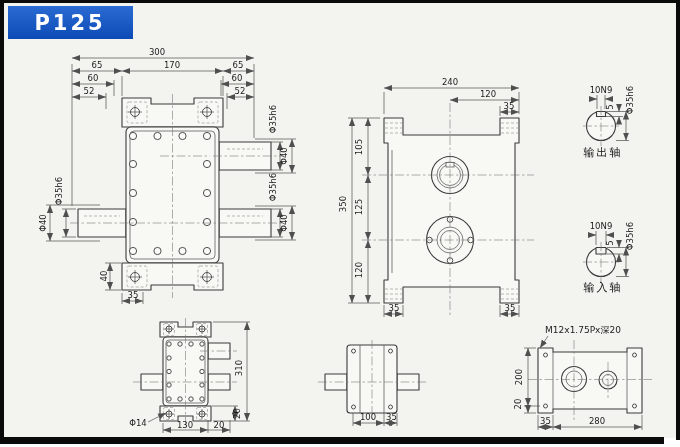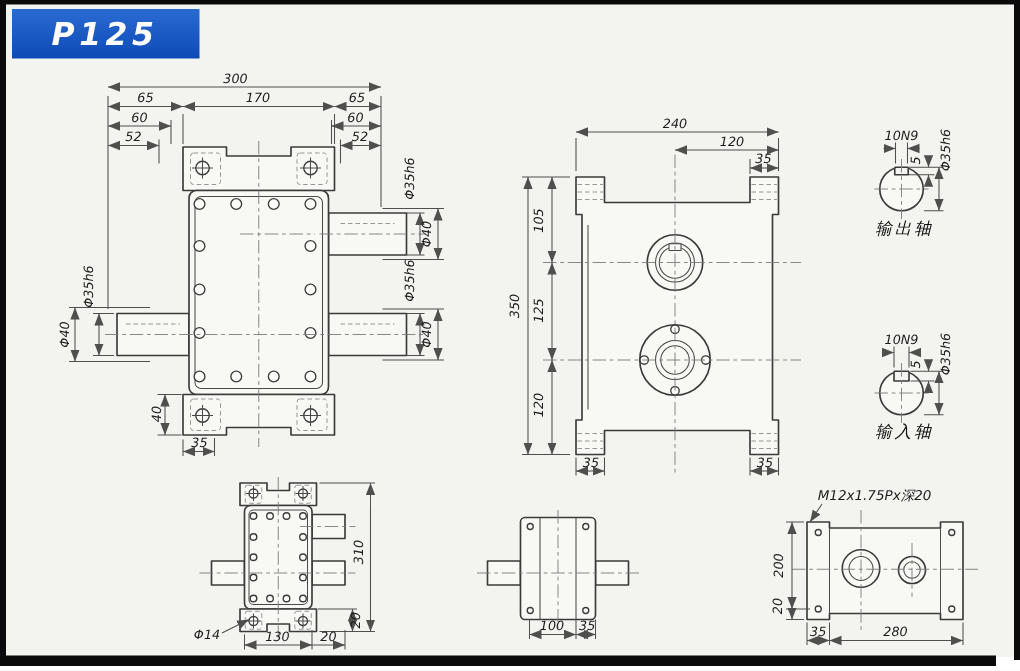--- a/index.html
+++ b/index.html
@@ -1,16 +1,16 @@
 <!DOCTYPE html>
 <html><head>
 <meta charset="utf-8">
 <style>
   html,body{margin:0;padding:0;background:#ffffff;}
-  #stage{position:relative;width:680px;height:447px;background:#ffffff;overflow:hidden;font-style:italic;}
+  #stage{position:relative;width:680px;height:447px;background:#ffffff;overflow:hidden;}
   svg{display:block;}
   .ol{fill:#f8f8f4;stroke:#3b3b3b;stroke-width:1.1;stroke-linejoin:round;}
   .oln{fill:none;stroke:#3b3b3b;stroke-width:1.1;stroke-linejoin:round;}
   .tl{fill:none;stroke:#4a4a4a;stroke-width:0.7;}
   .dim{fill:none;stroke:#4f4f4f;stroke-width:0.7;}
   .cl{fill:none;stroke:#7a7a7a;stroke-width:0.6;stroke-dasharray:9 2.5 2.5 2.5;}
   .hid{fill:none;stroke:#8a8a8a;stroke-width:0.6;stroke-dasharray:3 2;}
   .hole{fill:#fbfbf8;stroke:#3b3b3b;stroke-width:0.9;}
   text{font-family:"DejaVu Sans",sans-serif;font-size:8.5px;fill:#1c1c1c;text-anchor:middle;}
   text.cap{font-size:11px;letter-spacing:2px;fill:#111;}

